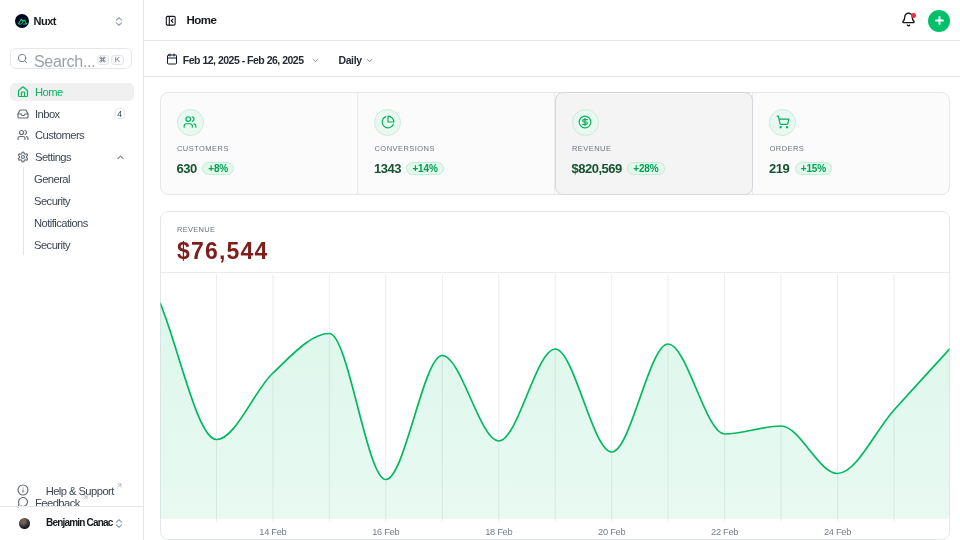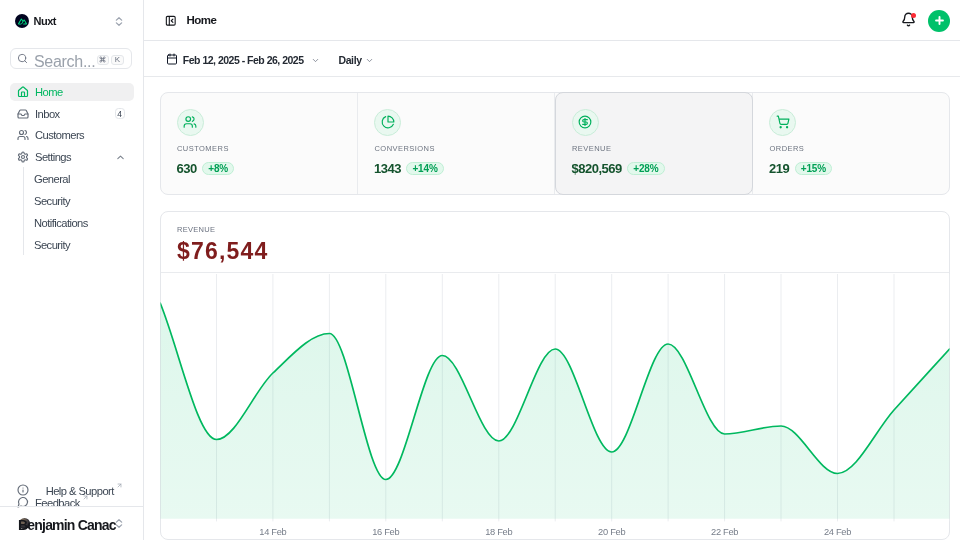--- a/index.html
+++ b/index.html
@@ -121,21 +121,21 @@
           <path d="M12 8h.01"></path>
         </svg>
       <span class="navtxt">Help &amp; Support&nbsp;<svg width="7" height="7" viewBox="0 0 24 24" fill="none" stroke="#9ca3af" stroke-width="2.4" stroke-linecap="round" stroke-linejoin="round" style="vertical-align:6px;">
             <path d="M7 7h10v10"></path>
             <path d="M7 17 17 7"></path>
           </svg></span>
     </div>
     <div class="abs" style="left:0;top:505.5px;width:144px;height:1px;background:#e5e7eb;"></div>
 
     <div class="abs" style="left:18.5px;top:518px;width:11px;height:11px;border-radius:50%;background:radial-gradient(circle at 38% 30%, #6e6053 0 22%, #35343a 48%, #121317 75%);"></div>
-    <div class="abs" style="left:18px;top:517px;font-size:14px;letter-spacing:-0.8px;font-weight:bold;color:#16181d;">Benjamin Canac</div>
+    <div class="abs" style="left:46px;top:517px;font-size:10px;letter-spacing:-0.8px;font-weight:bold;color:#16181d;">Benjamin Canac</div>
     <svg class="abs" style="left:114.5px;top:519px;" width="8" height="9" viewBox="0 0 10 12" fill="none" stroke="#9ca3af" stroke-width="1.7" stroke-linecap="round" stroke-linejoin="round">
         <path d="M1.5 4.2 5 1 8.5 4.2"></path>
         <path d="M1.5 7.8 5 11 8.5 7.8"></path>
       </svg>
   </div>
 
   <div id="header">
     <svg class="abs" style="left:20.8px;top:14.8px;" width="11.5" height="11.5" viewBox="0 0 24 24" fill="none" stroke="#16181d" stroke-width="2.3" stroke-linecap="round" stroke-linejoin="round">
         <rect x="2.8" y="2.8" width="18.4" height="18.4" rx="2.5"></rect>
         <path d="M9 3v18"></path>

